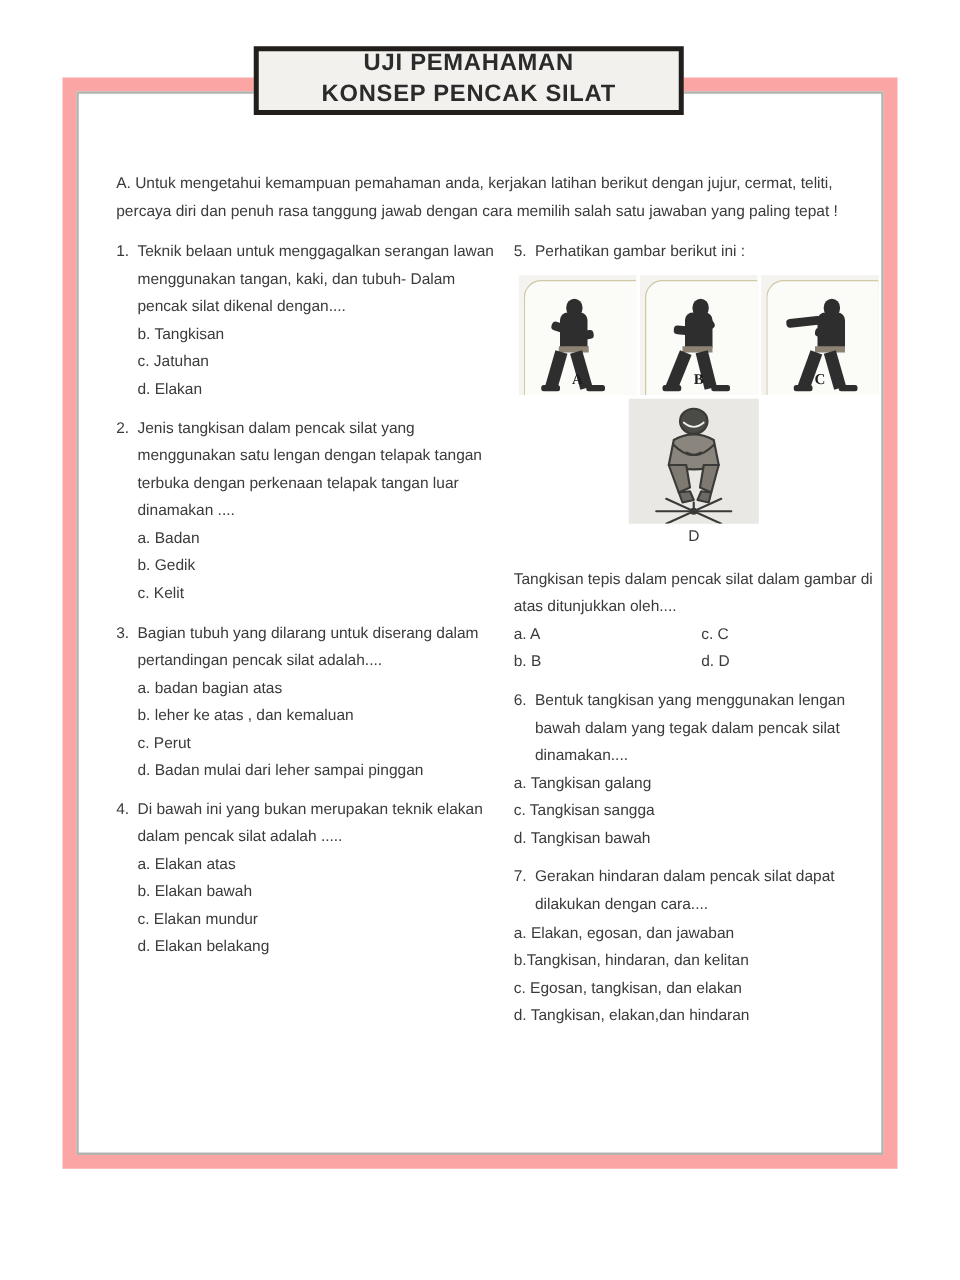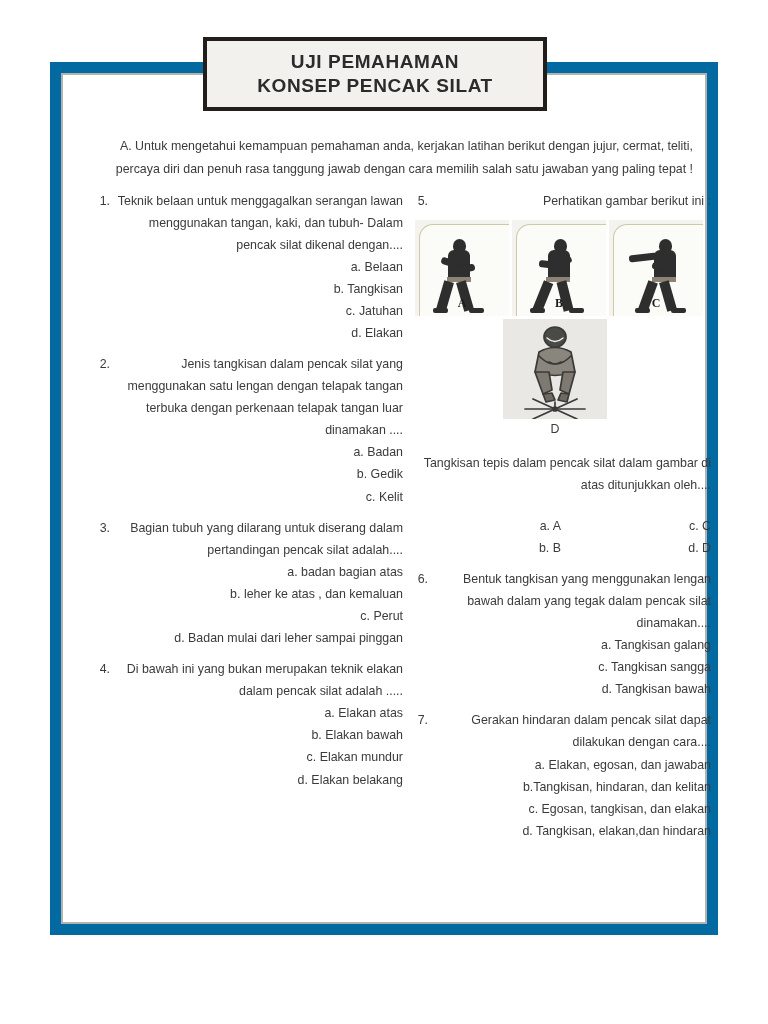--- a/index.html
+++ b/index.html
@@ -15,51 +15,50 @@
     color: #3a3a3a;
     overflow: hidden;
   }
 
   
   #title-plate {
     position: absolute;
     left: 203px;
     top: 37px;
     width: 344px;
-    height: 74px;
+    height: 55px;
     background: #f2f1ee;
     border: 4px solid #221e1c;
     box-sizing: border-box;
     display: flex;
     flex-direction: column;
     align-items: center;
-    justify-content: center;
+    justify-content: flex-end;
     z-index: 5;
   }
   #title-plate .tline {
     font-size: 19px;
     font-weight: bold;
     letter-spacing: 0.6px;
     color: #2b2b2b;
     line-height: 1.28;
     white-space: nowrap;
   }
 
   
   #page-frame {
     position: absolute;
     left: 50px;
     top: 62px;
     width: 668px;
     height: 873px;
-    border: 11px solid #0369a1;
+    border: 11px solid #fca5a5;
     box-sizing: border-box;
     background: #ffffff;
     z-index: 1;
-    text-align: right;
   }
   #page-inner {
     position: absolute;
     left: 0; top: 0; right: 0; bottom: 0;
     border: 2px solid #b4b2ae;
     box-sizing: border-box;
     background: #ffffff;
   }
 
   
@@ -103,21 +102,20 @@
     color: #3b3b3b;
     padding-left: 17px;
   }
   .opt.flush { padding-left: 0; }
 
   
   .opt-grid {
     display: flex;
     flex-wrap: wrap;
     padding-left: 0;
-    margin-top: 19px;
   }
   .opt-grid .opt {
     flex: 0 0 50%;
     padding-left: 0;
     box-sizing: border-box;
   }
 
   
   #figure-row {
     display: flex;
@@ -229,21 +227,20 @@
 
       <div id="columns">
 
         <div id="col-left">
 
           <div class="q-block">
             <div class="q-stem">
               <span class="q-num">1.</span>
               <span class="q-text">Teknik belaan untuk menggagalkan serangan lawan menggunakan tangan, kaki, dan tubuh- Dalam pencak silat dikenal dengan....</span>
             </div>
-            <div class="opt">a. Belaan</div>
             <div class="opt">b. Tangkisan</div>
             <div class="opt">c. Jatuhan</div>
             <div class="opt">d. Elakan</div>
           </div>
 
           <div class="q-block">
             <div class="q-stem">
               <span class="q-num">2.</span>
               <span class="q-text">Jenis tangkisan dalam pencak silat yang menggunakan satu lengan dengan telapak tangan terbuka dengan perkenaan telapak tangan luar dinamakan ....</span>
             </div>

